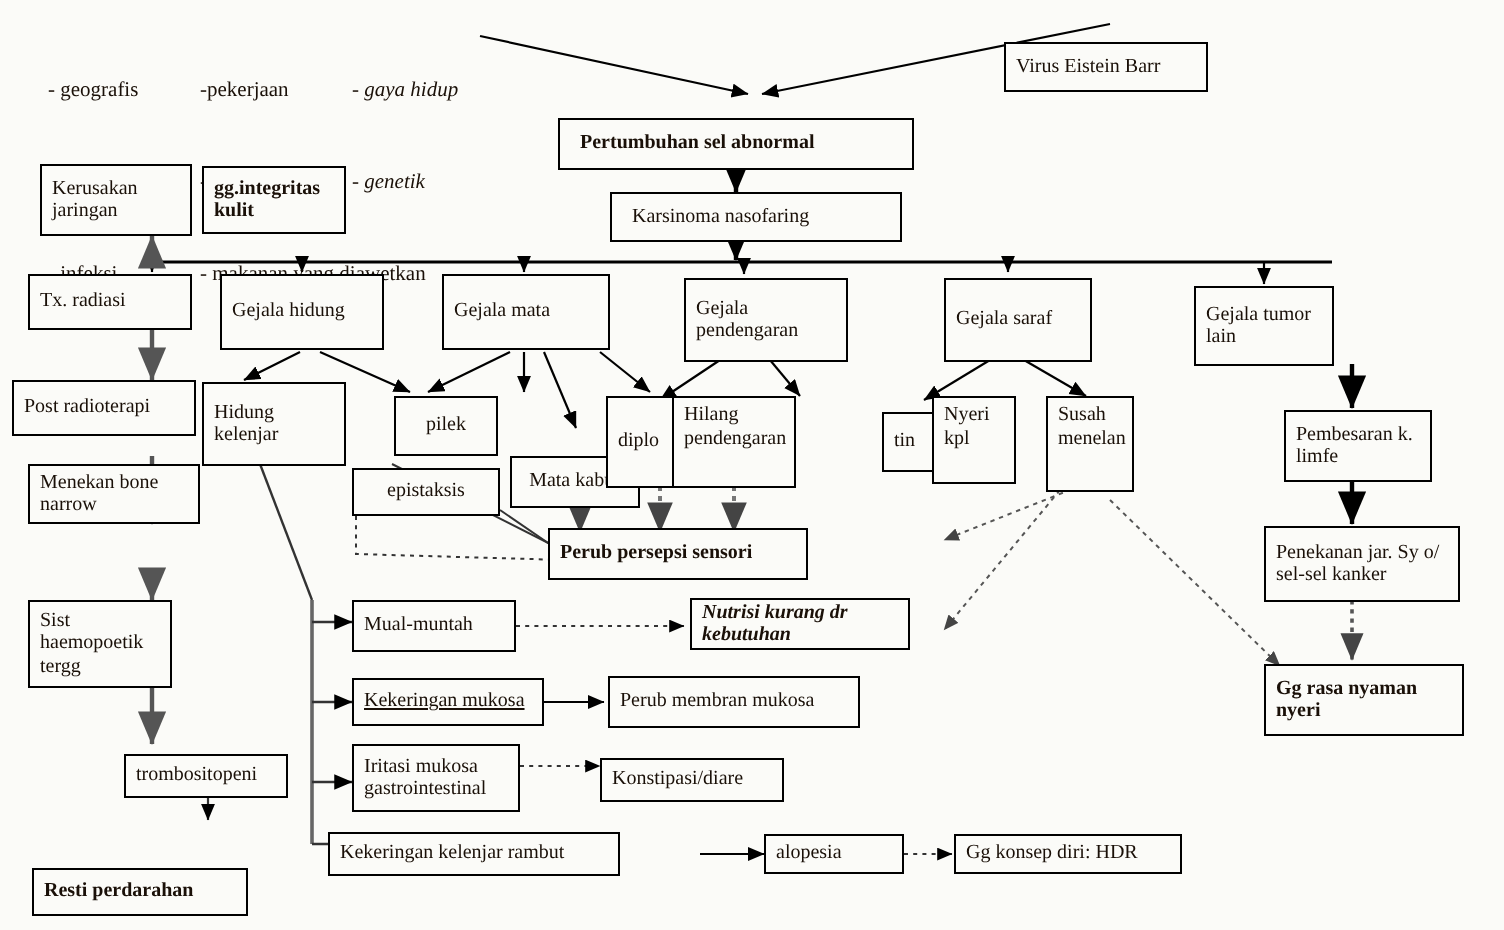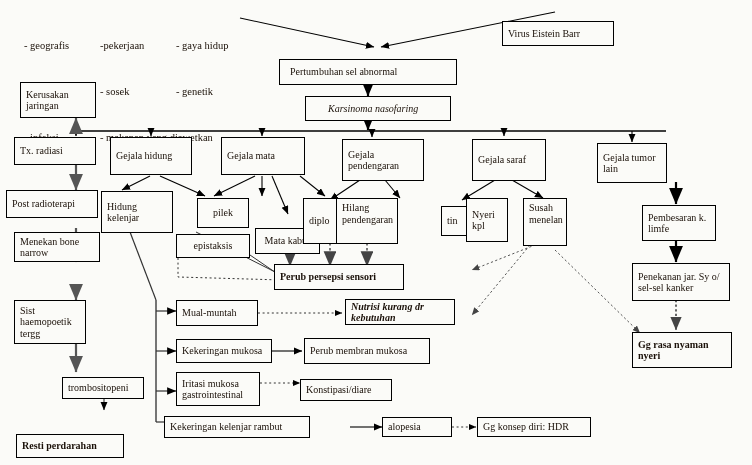--- a/index.html
+++ b/index.html
@@ -116,33 +116,33 @@
   <div class="plain" style="left:24px;top:8px;">
     <span class="lbl">- geografis</span>
     <span class="lbl">- jenis kelamin</span>
     <span class="lbl">- infeksi</span>
   </div>
   <div class="plain" style="left:100px;top:8px;">
     <span class="lbl">-pekerjaan</span>
     <span class="lbl">- sosek</span>
     <span class="lbl">- makanan yang diawetkan</span>
   </div>
-  <div class="plain" style="left:176px;top:8px;">
+  <div class="plain" style="left:176px;top:8px;font-style:italic;">
     <span class="lbl">- gaya hidup</span>
     <span class="lbl">- genetik</span>
   </div>
 
-  <div class="node" style="left:502px;top:21px;width:112px;height:25px;">
+  <div class="node" style="left:502px;top:21px;width:102px;height:25px;">
       <span>Virus Eistein Barr</span>
     </div>
 
-  <div class="node" style="left:279px;top:59px;width:178px;height:26px;padding-left:10px;">
+  <div class="node" style="left:279px;top:59px;width:178px;height:26px;padding-left:10px;font-weight:bold;">
       <span>Pertumbuhan sel abnormal</span>
     </div>
-  <div class="node" style="left:305px;top:96px;width:146px;height:25px;padding-left:22px;font-style:italic;">
+  <div class="node" style="left:305px;top:96px;width:146px;height:25px;padding-left:10px;">
       <span>Karsinoma nasofaring</span>
     </div>
 
   <div class="node" style="left:20px;top:82px;width:76px;height:36px;">
       <span>Kerusakan jaringan</span>
     </div>
   <div class="node" style="left:14px;top:137px;width:82px;height:28px;">
       <span>Tx. radiasi</span>
     </div>
   <div class="node" style="left:14px;top:232px;width:86px;height:30px;">
@@ -154,20 +154,23 @@
   <div class="node" style="left:14px;top:300px;width:72px;height:44px;">
       <span>Sist haemopoetik tergg</span>
     </div>
   <div class="node" style="left:62px;top:377px;width:82px;height:22px;">
       <span>trombositopeni</span>
     </div>
   <div class="node b" style="left:16px;top:434px;width:108px;height:24px;">
       <span>Resti perdarahan</span>
     </div>
 
+  <div class="node b" style="left:101px;top:83px;width:72px;height:34px;">
+      <span>gg.integritas kulit</span>
+    </div>
 
   <div class="node" style="left:110px;top:137px;width:82px;height:38px;">
       <span>Gejala hidung</span>
     </div>
   <div class="node" style="left:221px;top:137px;width:84px;height:38px;">
       <span>Gejala mata</span>
     </div>
   <div class="node" style="left:342px;top:139px;width:82px;height:42px;">
       <span>Gejala pendengaran</span>
     </div>
@@ -192,21 +195,21 @@
     </div>
   <div class="node" style="left:303px;top:198px;width:42px;height:46px;">
       <span>diplo</span>
     </div>
   <div class="node" style="left:336px;top:198px;width:62px;height:46px;align-items:flex-start;padding-top:3px;">
       <span>Hilang pendengaran</span>
     </div>
   <div class="node" style="left:441px;top:206px;width:34px;height:30px;">
       <span>tin</span>
     </div>
-  <div class="node" style="left:466px;top:198px;width:42px;height:44px;align-items:center;padding-top:3px;">
+  <div class="node" style="left:466px;top:198px;width:42px;height:44px;align-items:flex-start;padding-top:3px;">
       <span>Nyeri kpl</span>
     </div>
   <div class="node" style="left:523px;top:198px;width:44px;height:48px;align-items:flex-start;padding-top:3px;">
       <span>Susah menelan</span>
     </div>
   <div class="node b" style="left:274px;top:264px;width:130px;height:26px;text-align:center;">
       <span>Perub persepsi sensori</span>
     </div>
 
   <div class="node" style="left:642px;top:205px;width:74px;height:36px;">
@@ -218,21 +221,21 @@
   <div class="node b" style="left:632px;top:332px;width:100px;height:36px;">
       <span>Gg rasa nyaman nyeri</span>
     </div>
 
   <div class="node" style="left:176px;top:300px;width:82px;height:26px;">
       <span>Mual-muntah</span>
     </div>
   <div class="node b" style="left:345px;top:299px;width:110px;height:26px;font-style:italic;">
       <span>Nutrisi kurang dr kebutuhan</span>
     </div>
-  <div class="node" style="left:176px;top:339px;width:96px;height:24px;">
+  <div class="node" style="left:176px;top:339px;width:96px;height:24px;text-decoration:underline;">
       <span>Kekeringan mukosa</span>
     </div>
   <div class="node" style="left:304px;top:338px;width:126px;height:26px;">
       <span>Perub membran mukosa</span>
     </div>
   <div class="node" style="left:176px;top:372px;width:84px;height:34px;">
       <span>Iritasi mukosa gastrointestinal</span>
     </div>
   <div class="node" style="left:300px;top:379px;width:92px;height:22px;">
       <span>Konstipasi/diare</span>

